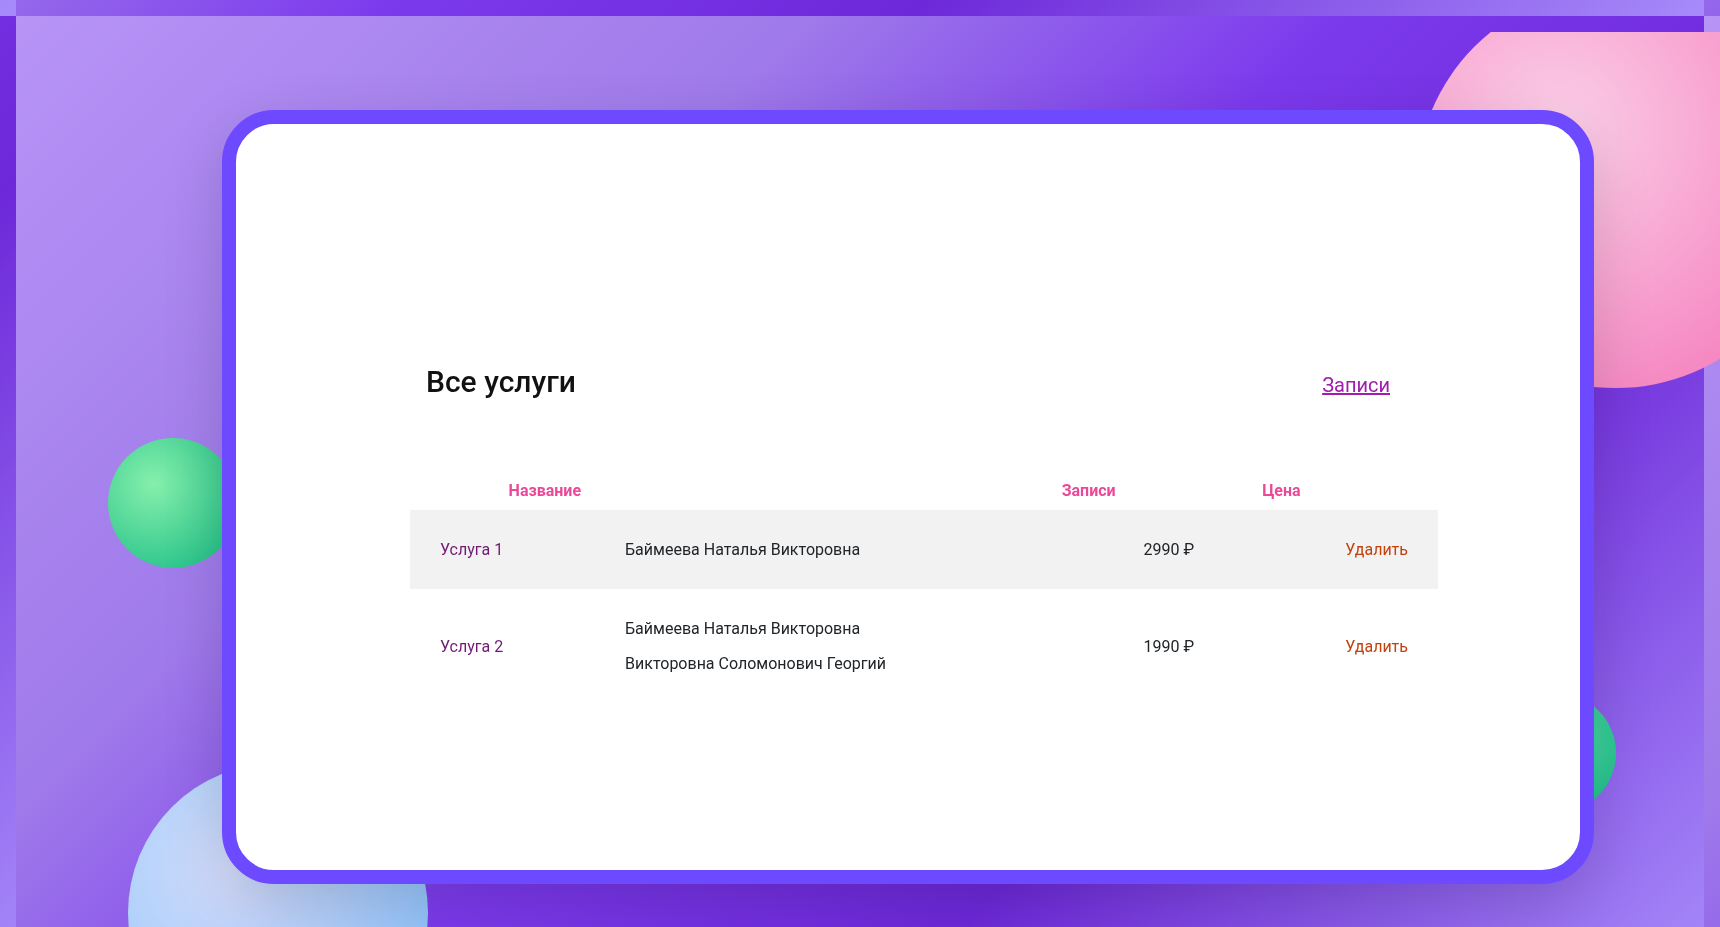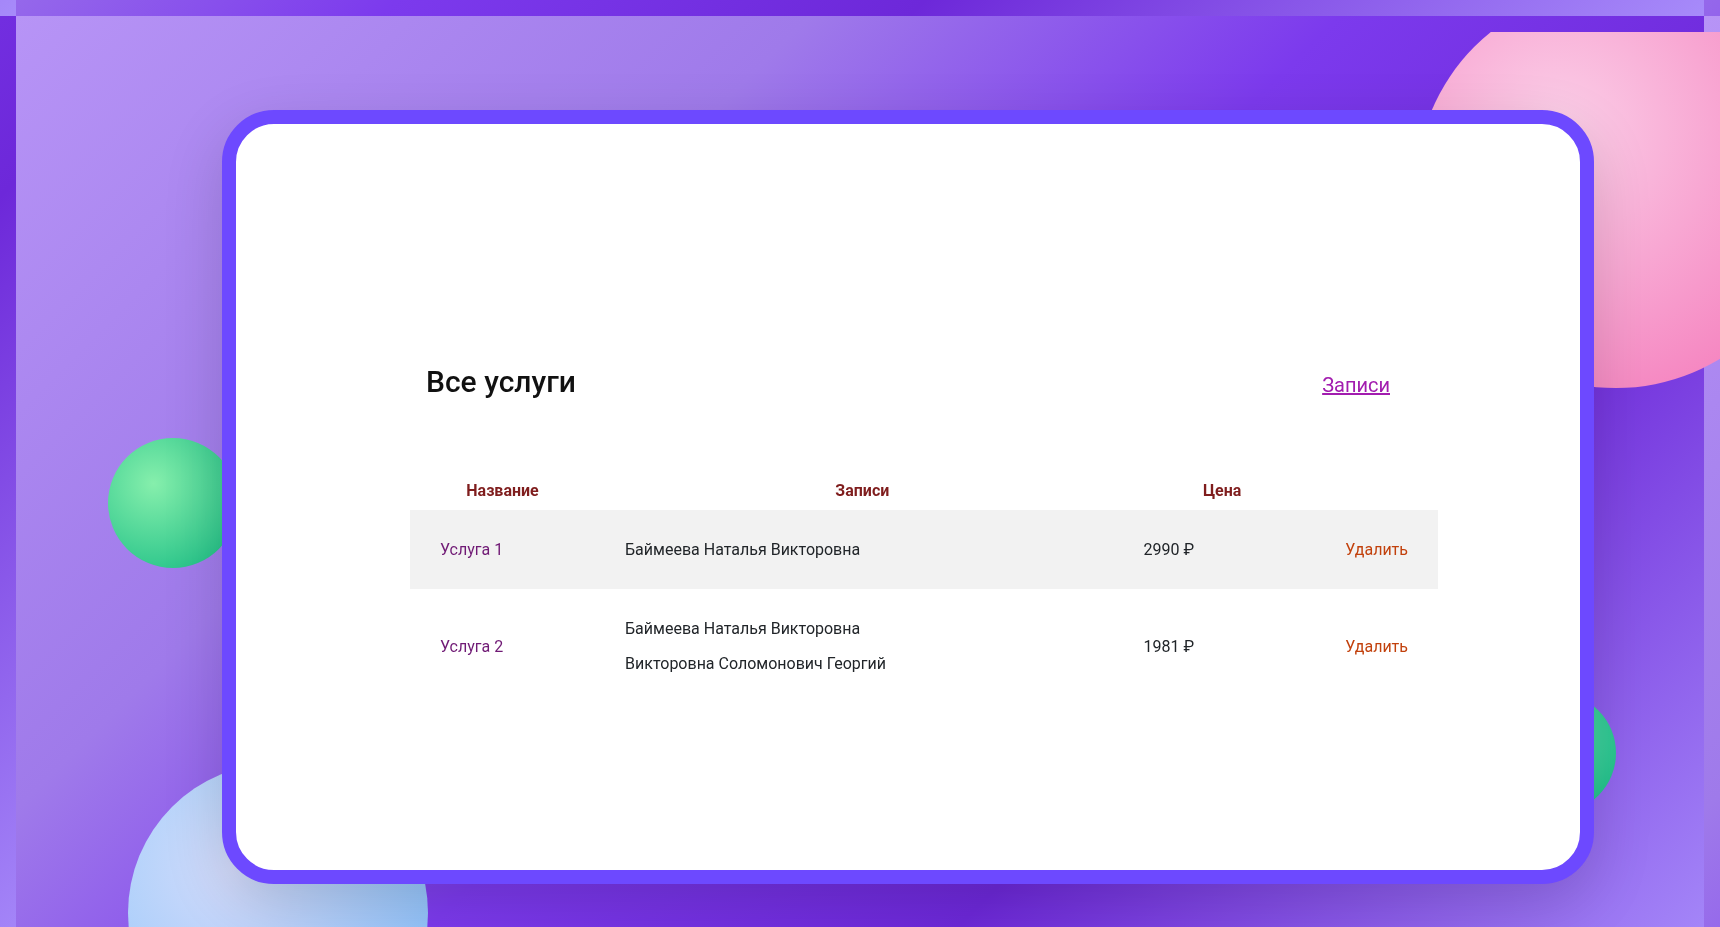--- a/index.html
+++ b/index.html
@@ -74,23 +74,23 @@
       font-size: 16px;
       cursor: pointer;
     }
 
     table.services {
       width: 100%;
       border-collapse: collapse;
       font-size: 16px;
     }
     table.services th {
-      text-align: center;
+      text-align: right;
       font-weight: 700;
-      color: #7f1d1d;
+      color: #ec4899;
       padding: 10px 14px;
     }
     table.services td {
       padding: 14px 14px;
       vertical-align: middle;
       color: #212529;
     }
     table.services tbody tr:nth-child(odd) { background: #f2f2f2; }
     .col-name { width: 18%; }
     .col-doctors { width: 52%; }
@@ -139,21 +139,21 @@
               <td class="col-actions">
                 <a class="delete-link">Удалить</a>
               </td>
             </tr>
             <tr>
               <td class="col-name"><a class="service-link">Услуга 2</a></td>
               <td class="col-doctors">
                 <span class="doctor-line">Баймеева Наталья Викторовна</span>
                 <span class="doctor-line">Викторовна Соломонович Георгий</span>
               </td>
-              <td class="col-price">1981 ₽</td>
+              <td class="col-price">1990 ₽</td>
               <td class="col-actions">
                 <a class="delete-link">Удалить</a>
               </td>
             </tr>
           </tbody>
       </table>
 
     </div>
 
   </div>

